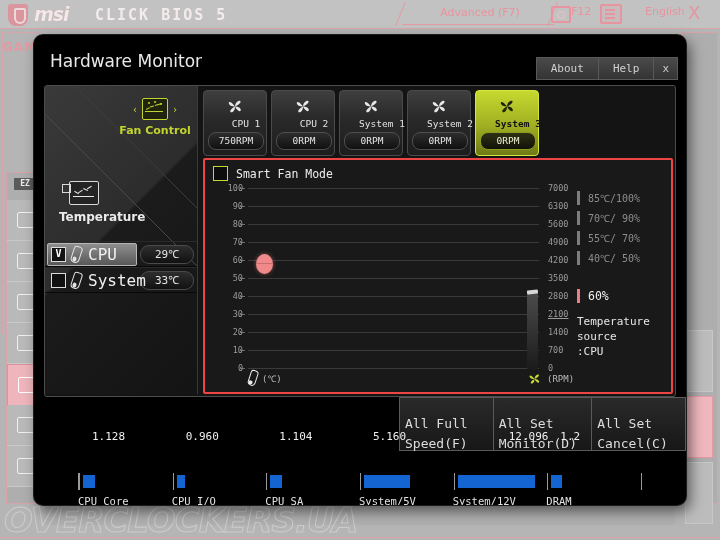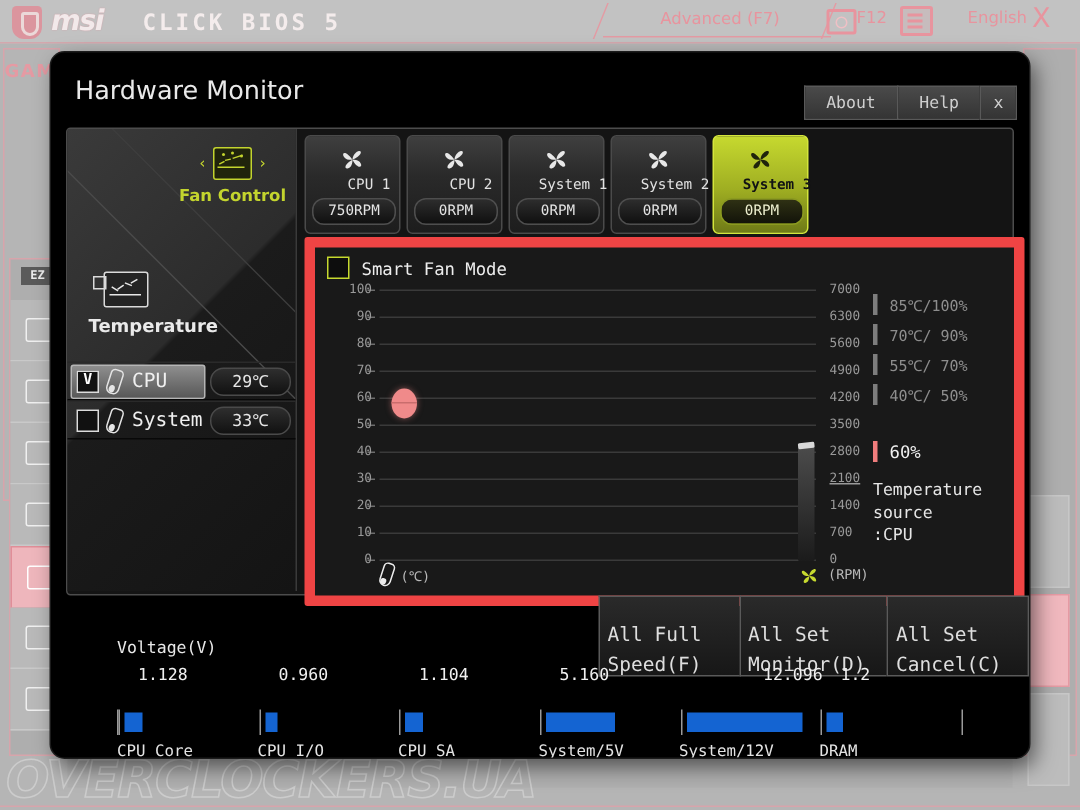--- a/index.html
+++ b/index.html
@@ -196,21 +196,21 @@
   }
   .therm{
     position:relative;z-index:2;margin-left:6px;width:7px;height:15px;
     border:1.3px solid #e4e4e4;border-radius:3px 3px 4px 4px;transform:rotate(18deg);
   }
   .therm:after{
     content:"";position:absolute;left:.5px;bottom:0;width:4px;height:5px;
     background:#e4e4e4;border-radius:50%;
   }
   .trow .nm{
-    position:relative;z-index:2;margin-left:7px;font-size:13px;color:#f0f0f0;
+    position:relative;z-index:2;margin-left:7px;font-size:16px;color:#f0f0f0;
   }
   .tval{
     position:absolute;right:3px;top:3px;width:52px;height:17px;line-height:17px;
     text-align:center;font-size:11px;color:#e6e6e6;
     background:linear-gradient(#2e2e2e,#111);border:1px solid #4a4a4a;border-radius:9px;
   }
 
   
   .tabs{position:absolute;left:158px;top:4px;display:flex;gap:4px;}
   .tab{
@@ -238,21 +238,21 @@
   }
   .tab.sel .rpm{background:linear-gradient(#2f3114,#121309);border-color:#8b9a20;color:#eef0d0;}
   .sel-dash{
     position:absolute;left:50%;bottom:-6px;transform:translateX(-50%);
     width:18px;height:3px;background:#c6d92f;border-radius:1px;
   }
 
   
   .chartbox{
     position:absolute;left:158px;top:72px;width:466px;height:232px;
-    border:7px solid #ef4444;background:#191919;border-radius:2px;
+    border:2px solid #ef4444;background:#191919;border-radius:2px;
   }
   .sfm{position:absolute;left:8px;top:6px;display:flex;align-items:center;gap:8px;}
   .sfm .box{
     width:13px;height:13px;background:#0d0d0d;border:1.6px solid #c6d92f;
   }
   .sfm .lbl{font-size:11.5px;color:#ededed;}
   .plot{position:absolute;left:43px;top:28px;width:291px;height:180px;}
   .gl{position:absolute;left:0;width:291px;height:1px;background:#3a3a3a;}
   .ytick{
     position:absolute;right:296px;width:26px;text-align:right;
@@ -614,21 +614,20 @@
     </div>
   </div>
 
   <div class="actions">
     <div class="act">All Full Speed(F)</div>
     <div class="act">All Set Monitor(D)</div>
     <div class="act">All Set Cancel(C)</div>
   </div>
 
   <div class="volt">
-    <div class="volt-title">Voltage(V)</div>
     <div class="vvals" id="vvals">
         <div class="vval" style="left: 48px;">1.128</div>
         <div class="vval" style="left: 141.667px;">0.960</div>
         <div class="vval" style="left: 235.333px;">1.104</div>
         <div class="vval" style="left: 329px;">5.160</div>
         <div class="vval" style="left: 464.667px;">12.096</div>
         <div class="vval" style="left: 516.333px;">1.2</div>
       </div>
     <div class="vtrack" id="vtrack">
         <div class="vseg" style="left: 0px; width: 93.6667px;">

